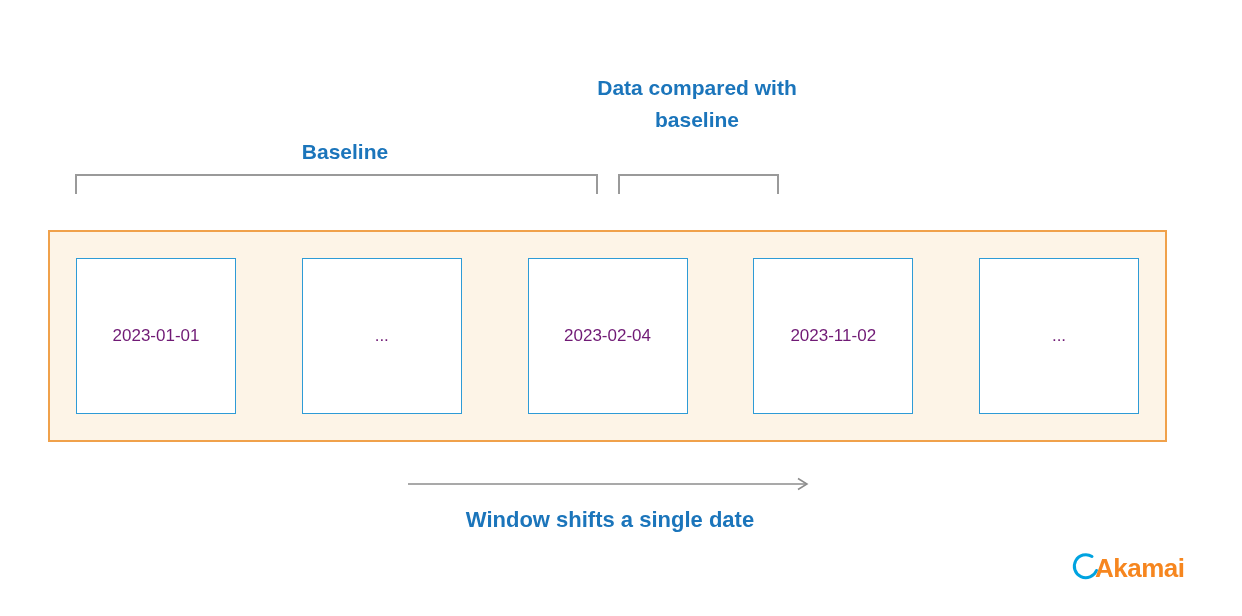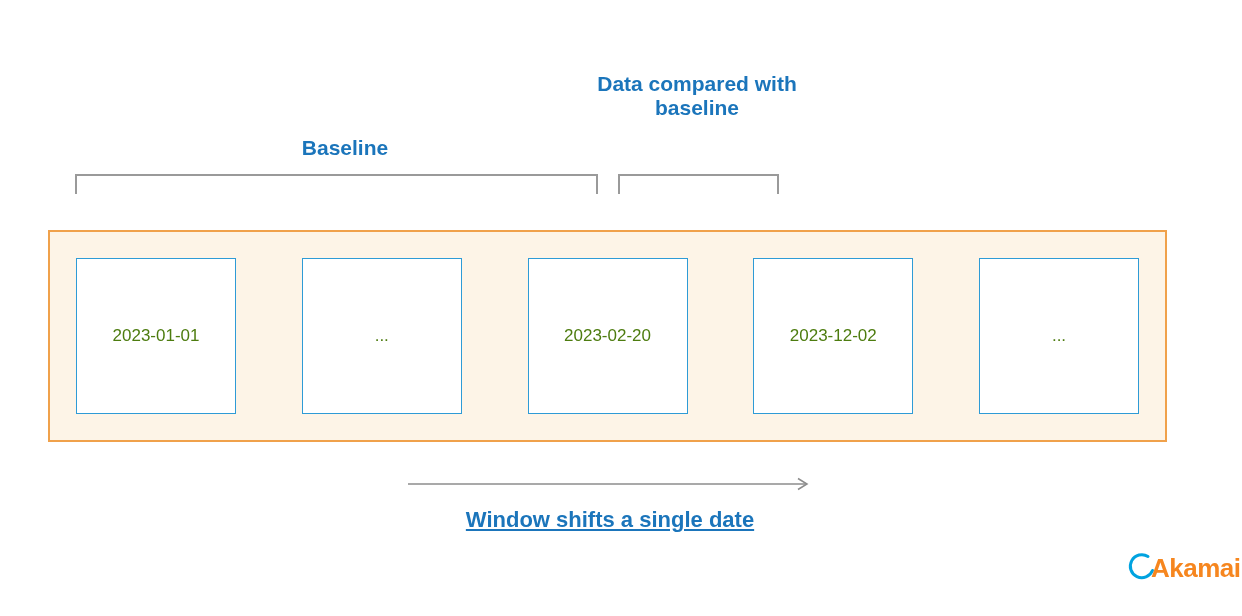--- a/index.html
+++ b/index.html
@@ -16,21 +16,21 @@
     overflow: hidden;
   }
 
   
   .bracket-label {
     position: absolute;
     text-align: center;
     color: #1B75BB;
     font-weight: bold;
     font-size: 21px;
-    line-height: 24px;
+    line-height: 32px;
   }
   .label-baseline {
     left: 245px;
     top: 136px;
     width: 200px;
   }
   .label-compared {
     left: 595px;
     top: 72px;
     width: 204px;
@@ -74,45 +74,44 @@
   .date-box {
     width: 160px;
     height: 156px;
     box-sizing: border-box;
     border: 1px solid #2E9BD6;
     background: #ffffff;
     display: flex;
     align-items: center;
     justify-content: center;
     font-size: 17px;
-    color: #4d7c0f;
+    color: #701a75;
   }
 
   
   .shift-arrow {
     position: absolute;
     left: 408px;
     top: 476px;
   }
   .shift-label {
     position: absolute;
     left: 410px;
     top: 507px;
     width: 400px;
     text-align: center;
     color: #1B75BB;
     font-weight: bold;
     font-size: 22px;
-    text-decoration: underline;
   }
 
   
   .logo {
     position: absolute;
-    left: 1124px;
+    left: 1068px;
     top: 551px;
     display: flex;
     align-items: center;
     text-align: center;
   }
   .logo-mark {
     width: 34px;
     height: 34px;
     flex: 0 0 auto;
   }
@@ -137,24 +136,24 @@
   <div class="bracket bracket-compared"></div>
 
   <div class="window-container">
     <div class="date-box">
       <span>2023-01-01</span>
     </div>
     <div class="date-box">
       <span>...</span>
     </div>
     <div class="date-box">
-      <span>2023-02-20</span>
+      <span>2023-02-04</span>
     </div>
     <div class="date-box">
-      <span>2023-12-02</span>
+      <span>2023-11-02</span>
     </div>
     <div class="date-box">
       <span>...</span>
     </div>
   </div>
 
   <svg class="shift-arrow" width="406" height="16" viewBox="0 0 406 16">
     <line x1="0" y1="8" x2="398" y2="8" stroke="#8C8C8C" stroke-width="1.5"></line>
     <polyline points="390,2.5 399,8 390,13.5" fill="none" stroke="#8C8C8C" stroke-width="1.5"></polyline>
   </svg>

